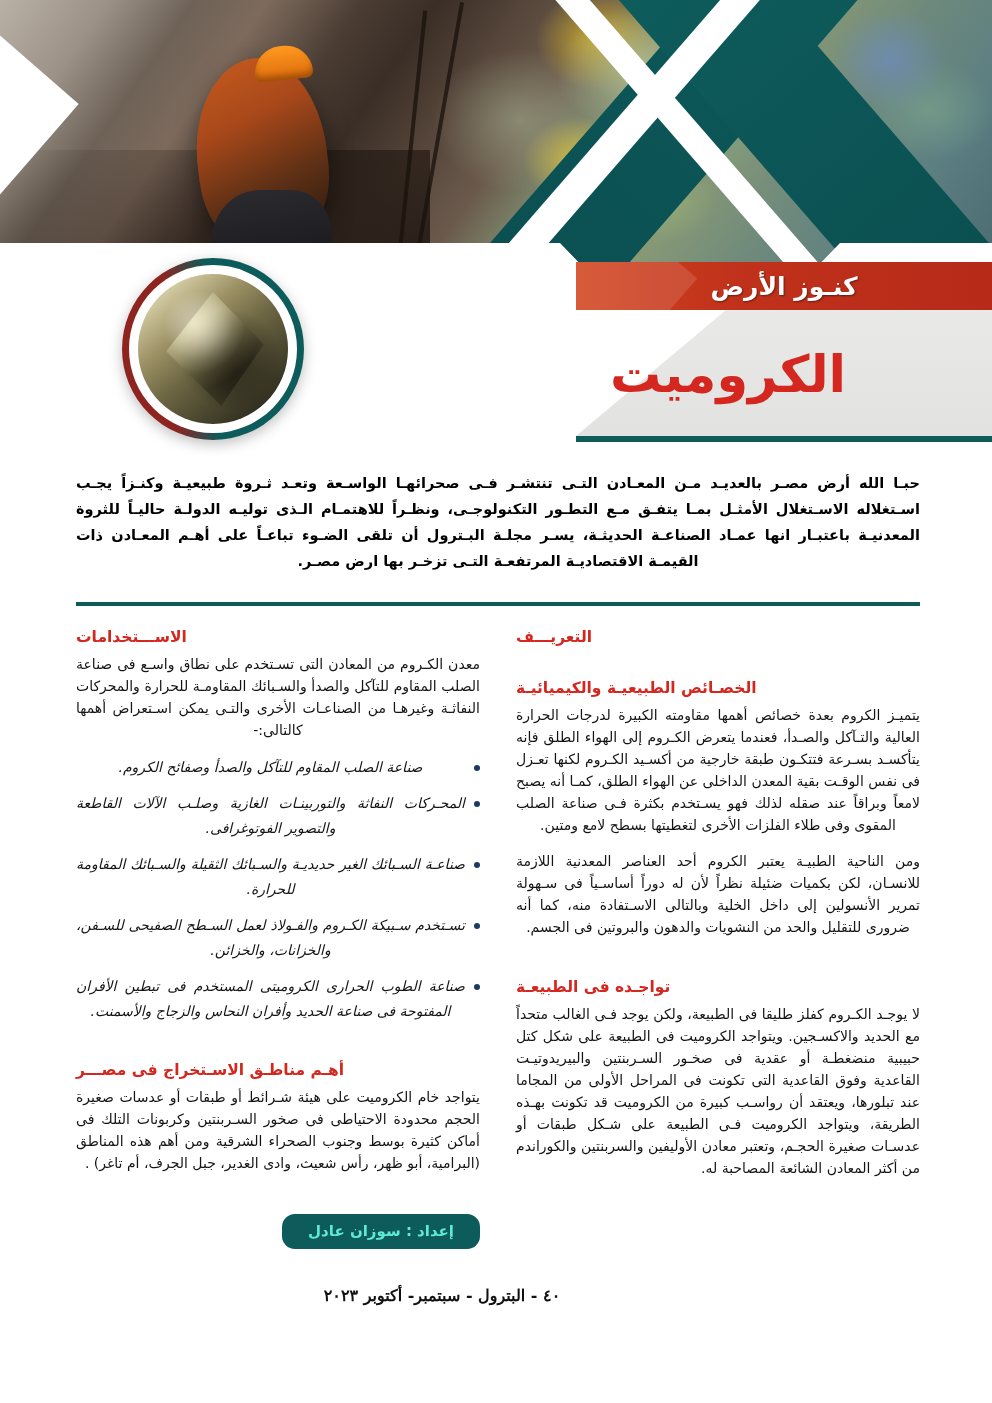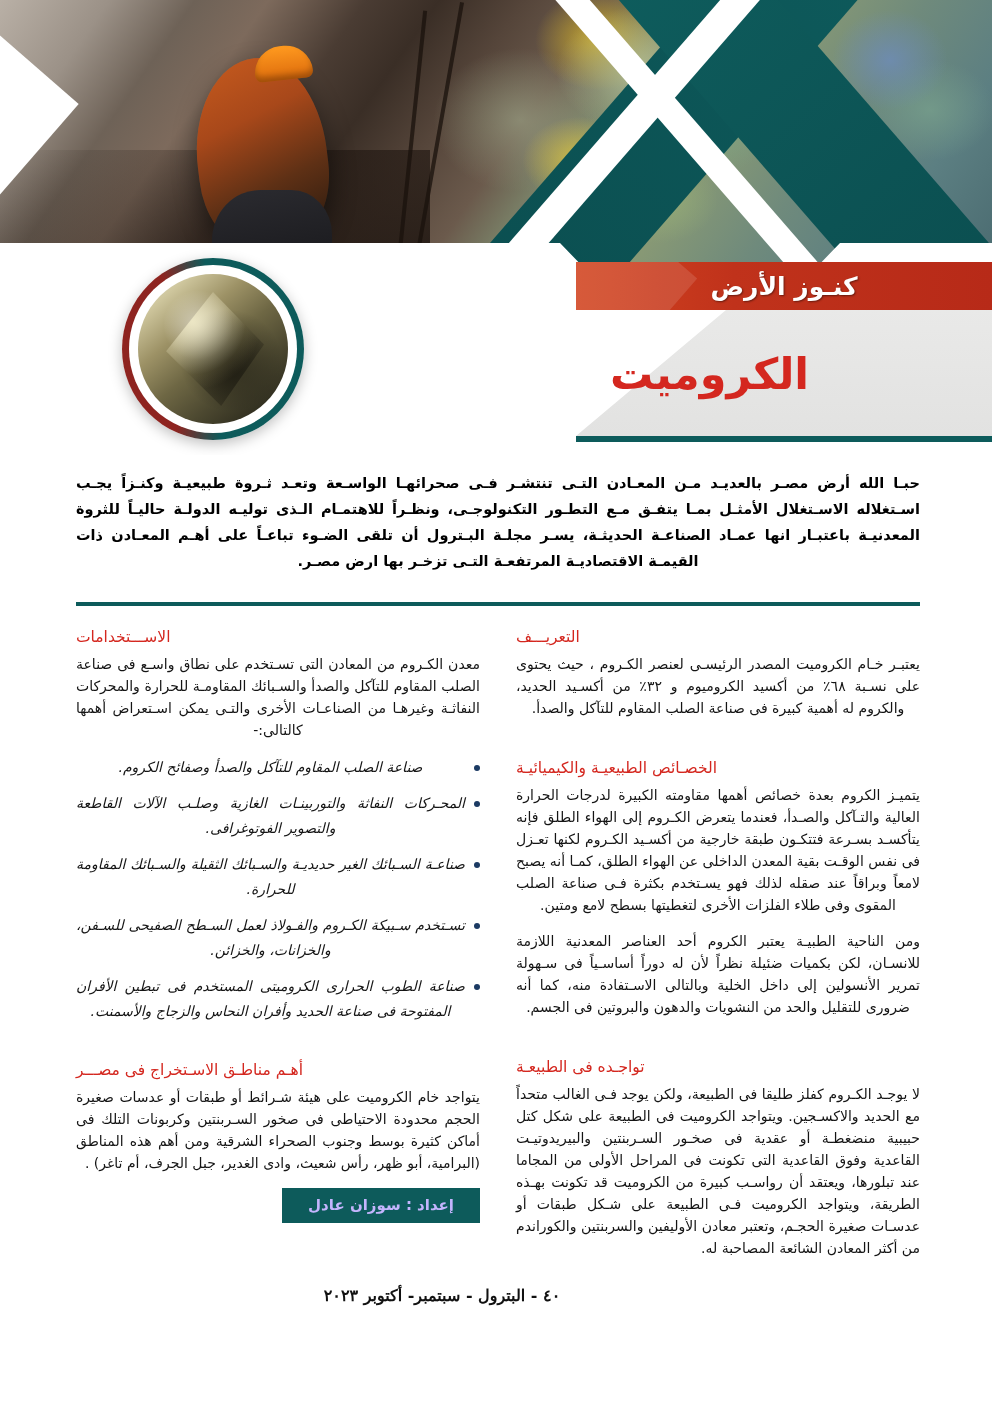--- a/index.html
+++ b/index.html
@@ -106,21 +106,21 @@
   }
   .kicker-text {
     position:absolute; inset:0; display:flex; align-items:center; justify-content:center;
     color:#ffffff; font-size:25px; font-weight:bold; letter-spacing:0px;
     text-shadow:1px 1px 2px rgba(0,0,0,.45);
   }
 
   .article-title {
     position:absolute; left:576px; top:330px; width:400px; height:88px;
     display:flex; align-items:center; justify-content:flex-start;
-    color:#d4271f; font-size:43px; font-weight:bold;
+    color:#d4271f; font-size:51px; font-weight:bold;
     font-family:"DejaVu Sans","Liberation Sans",sans-serif;
     padding-right:0px; padding-left:34px;
     direction:rtl; justify-content:flex-end;
   }
 
   .title-underline {
     position:absolute; left:576px; top:436px; width:416px; height:6px;
     background:#0d5b5b;
   }
 
@@ -163,21 +163,21 @@
 
   .rule-main {
     position:absolute; left:76px; top:602px; width:844px; height:4px; background:#0d5b5b;
   }
 
   
   .cols { position:absolute; left:76px; top:628px; width:844px; display:flex; gap:36px; direction:rtl; }
   .col { width:404px; }
 
   .sec-head {
-    color:#d4271f; font-size:15.5px; font-weight:normal; text-align:left;
+    color:#d4271f; font-size:15.5px; font-weight:bold; text-align:left;
     direction:rtl; margin:0 0 7px 0; letter-spacing:0px;
   }
 
   .body-text {
     font-size:14px; line-height:22px; color:#141414; text-align:justify;
     direction:rtl; margin-bottom:14px; text-align-last:center;
   }
   .body-text.last-left { text-align-last:right; }
 
   ul.bullets { list-style:none; margin:0 0 4px 0; padding:0; direction:rtl;font-style:italic; }
@@ -187,24 +187,24 @@
     text-align-last:center;
   }
   ul.bullets li::before {
     content:""; position:absolute; right:0; top:10px;
     width:6px; height:6px; border-radius:50%; background:#1b3a63;
   }
   .gap-md { height:26px; }
 
   
   .author-badge {
-    display:inline-block; 
-    background:#0d5b5b; color:#c4b5fd;
+    display:inline-block; margin-top:26px;
+    background:#0d5b5b; color:#5eead4;
     font-size:15px; font-weight:bold;
-    padding:8px 26px 9px 26px; direction:rtl;
+    padding:8px 26px 9px 26px; direction:rtl;border-radius:13px;
   }
 
   
   .footer {
     position:absolute; left:0; top:1286px; width:804px;
     text-align:center; direction:rtl;
     font-family:"DejaVu Serif","Liberation Serif",serif;
     font-size:16px; font-weight:bold; color:#111111; letter-spacing:.5px;
   }
   .footer-inner { display:inline-block; padding-left:80px; }
@@ -253,21 +253,20 @@
 <div class="intro">
   <p>حبـا الله أرض مصـر بالعديـد مـن المعـادن التـى تنتشـر فـى صحرائهـا الواسـعة وتعـد ثـروة طبيعيـة وكنـزاً يجـب اسـتغلاله الاسـتغلال الأمثـل بمـا يتفـق مـع التطـور التكنولوجـى، ونظـراً للاهتمـام الـذى توليـه الدولـة حاليـاً للثروة المعدنيـة باعتبـار انها عمـاد الصناعـة الحديثـة، يسـر مجلـة البـترول أن تلقى الضـوء تباعـاً على أهـم المعـادن ذات القيمـة الاقتصاديـة المرتفعـة التـى تزخـر بها ارض مصـر.</p>
 </div>
 <div class="rule-main"></div>
 
 <div class="cols">
 
   <div class="col">
 
     <h2 class="sec-head">التعريـــف</h2>
-    <div class="body-text">يعتبـر خـام الكروميت المصدر الرئيسـى لعنصر الكـروم ، حيث يحتوى على نسـبة ٦٨٪ من أكسيد الكروميوم و ٣٢٪ من أكسـيد الحديد، والكروم له أهمية كبيرة فى صناعة الصلب المقاوم للتآكل والصدأ.</div>
 
     <div class="gap-md"></div>
 
     <h2 class="sec-head">الخصـائص الطبيعيـة والكيميائيـة</h2>
     <div class="body-text">يتميـز الكروم بعدة خصائص أهمها مقاومته الكبيرة لدرجات الحرارة العالية والتـآكل والصـدأ، فعندما يتعرض الكـروم إلى الهواء الطلق فإنه يتأكسـد بسـرعة فتتكـون طبقة خارجية من أكسـيد الكـروم لكنها تعـزل فى نفس الوقـت بقية المعدن الداخلى عن الهواء الطلق، كمـا أنه يصبح لامعاً وبراقاً عند صقله لذلك فهو يسـتخدم بكثرة فـى صناعة الصلب المقوى وفى طلاء الفلزات الأخرى لتغطيتها بسطح لامع ومتين.</div>
     <div class="body-text">ومن الناحية الطبيـة يعتبر الكروم أحد العناصر المعدنية اللازمة للانسـان، لكن بكميات ضئيلة نظراً لأن له دوراً أساسـياً فى سـهولة تمرير الأنسولين إلى داخل الخلية وبالتالى الاسـتفادة منه، كما أنه ضرورى للتقليل والحد من النشويات والدهون والبروتين فى الجسم.</div>
 
     <div class="gap-md"></div>
 
     <h2 class="sec-head">تواجـده فى الطبيعـة</h2>

